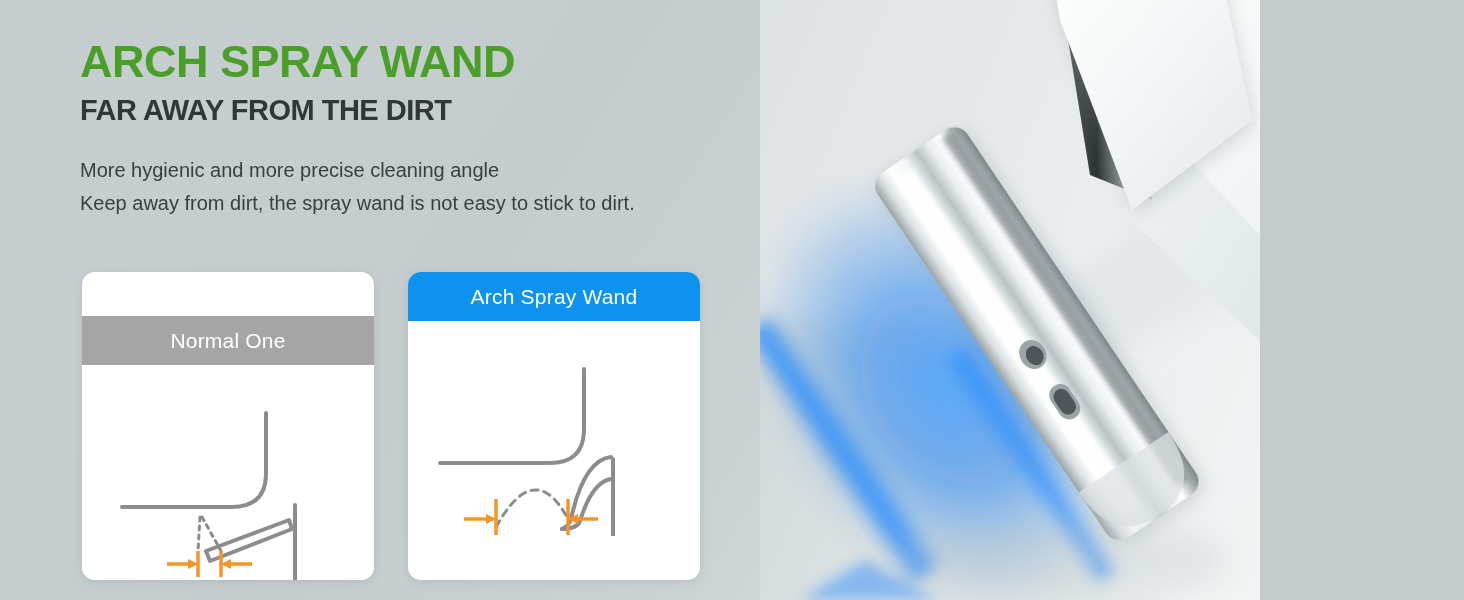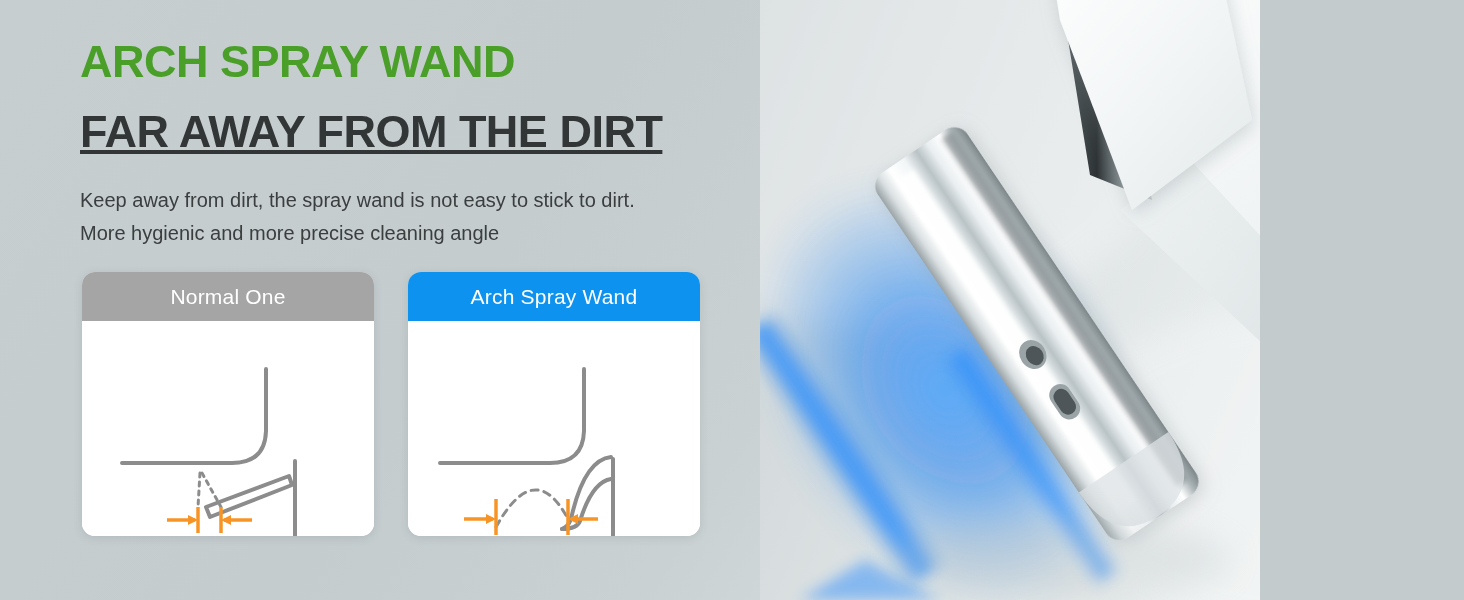--- a/index.html
+++ b/index.html
@@ -34,28 +34,27 @@
   .headline-1 {
     font-size: 45px;
     font-weight: bold;
     letter-spacing: -0.5px;
     line-height: 1.05;
     color: #4a9f28;
     margin: 0;
     white-space: nowrap;
   }
   .headline-2 {
-    font-size: 45px;
+    font-size: 29px;
     font-weight: bold;
     letter-spacing: -0.5px;
     line-height: 1.05;
     color: #333637;
-    margin: 23px 0 0 0;
+    margin: 10px 0 0 0;
     white-space: nowrap;
-    text-decoration: underline;
   }
   .subcopy {
     margin: 28px 0 0 0;
     color: #3b3e3f;
     font-size: 20px;
     line-height: 1.65;
   }
   .subcopy div { white-space: nowrap; }
 
   
@@ -76,21 +75,21 @@
     flex-direction: column;
   }
   .card-header {
     height: 49px;
     line-height: 49px;
     text-align: center;
     color: #ffffff;
     font-size: 21px;
     letter-spacing: 0.2px;
   }
-  .card-header.gray { background: #a5a5a5; }
+  .card-header.gray { background: #a5a5a5; margin-top: 44px; }
   .card-header.blue { background: #0d93ef; }
   .card-body {
     height: 215px;
     background: #fff;
     position: relative;
   }
   .card-body svg { display: block; }
 
   
   .photo {
@@ -105,22 +104,22 @@
 </style>
 </head>
 <body>
 
 <div id="banner">
 
   <div class="copy">
     <h1 class="headline-1">ARCH SPRAY WAND</h1>
     <h2 class="headline-2">FAR AWAY FROM THE DIRT</h2>
     <div class="subcopy">
+      <div>More hygienic and more precise cleaning angle</div>
       <div>Keep away from dirt, the spray wand is not easy to stick to dirt.</div>
-      <div>More hygienic and more precise cleaning angle</div>
     </div>
   </div>
 
   <div class="cards">
 
     <div class="card">
       <div class="card-header gray">Normal One</div>
       <div class="card-body">
         <svg width="292" height="215" viewBox="0 0 292 215" xmlns="http://www.w3.org/2000/svg">
 

